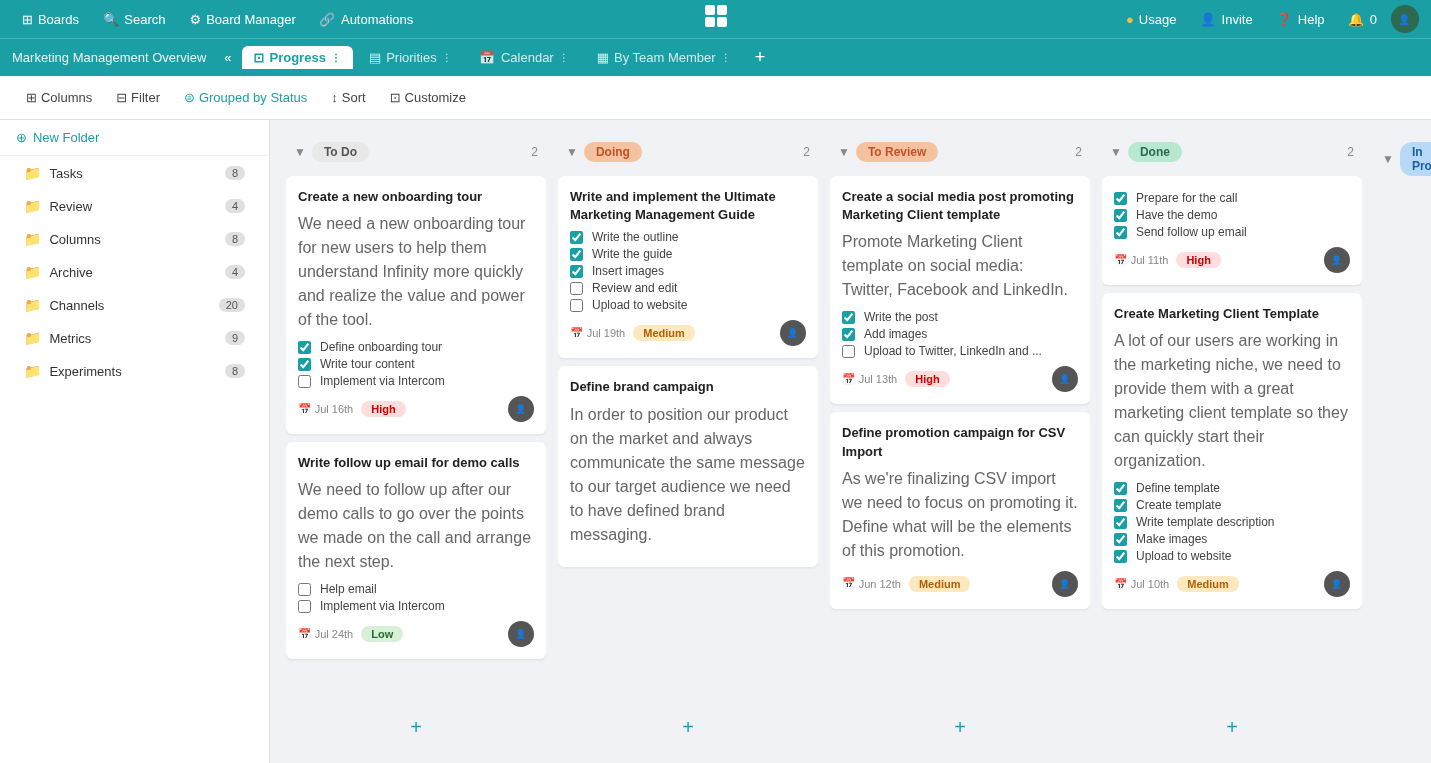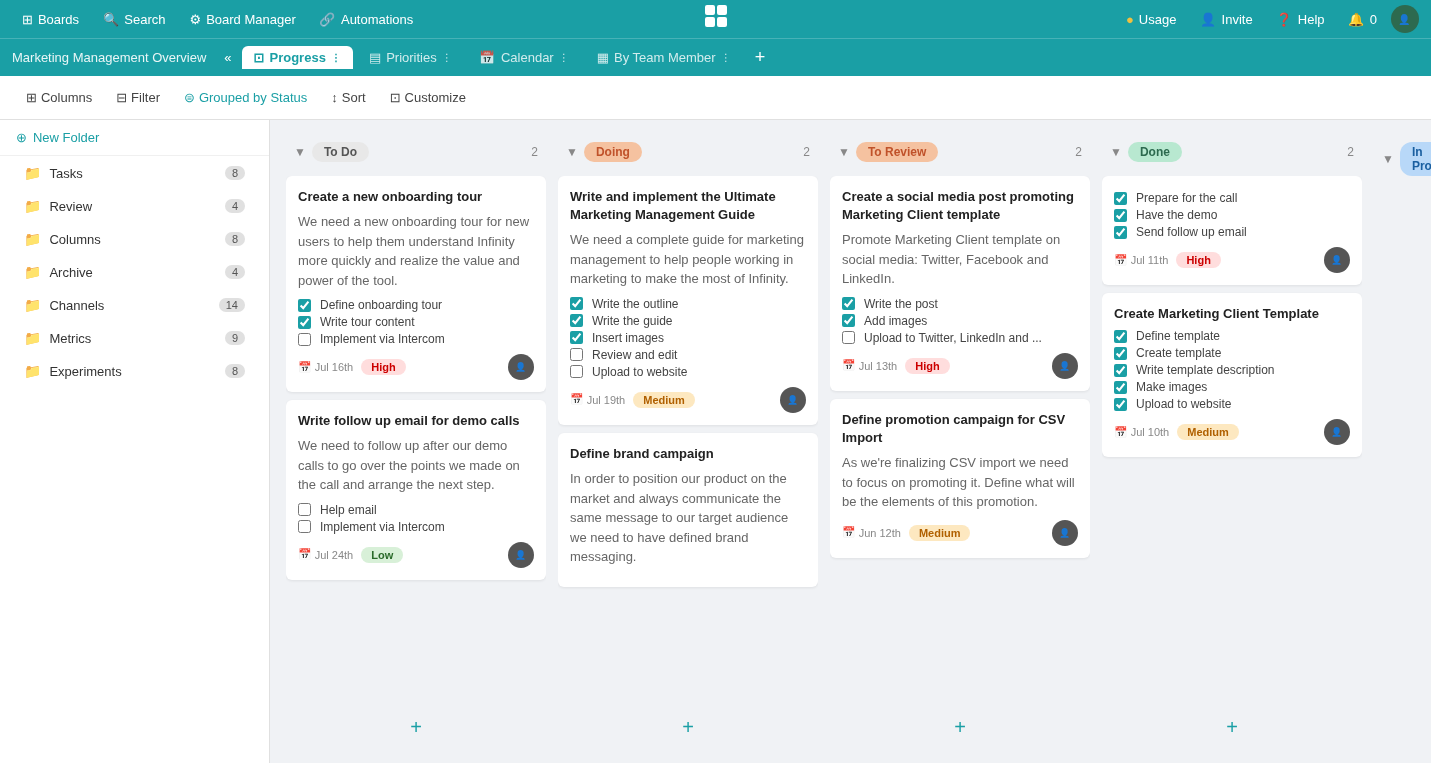--- a/index.html
+++ b/index.html
@@ -182,21 +182,21 @@
     .cards-list { overflow-y: auto; flex: 1; display: flex; flex-direction: column; gap: 8px; }
 
     
     .card {
       background: white;
       border-radius: 6px;
       padding: 12px;
       box-shadow: 0 1px 3px rgba(0,0,0,0.08);
     }
     .card-title { font-weight: 600; font-size: 13px; color: #222; margin-bottom: 6px; line-height: 1.4; }
-    .card-desc { font-size: 13px; color: #666; line-height: 1.5; margin-bottom: 8px; }
+    .card-desc { font-size: 16px; color: #666; line-height: 1.5; margin-bottom: 8px; }
     .checklist-item {
       display: flex; align-items: center; gap: 9px;
       font-size: 12px; color: #444; margin: 3px 0;
     }
     .checklist-item input[type=checkbox] { width: 13px; height: 13px; accent-color: #1a9fa5; flex-shrink: 0; }
     .card-meta {
       display: flex; align-items: center; justify-content: space-between;
       margin-top: 8px;
     }
     .card-date { font-size: 11px; color: #888; display: flex; align-items: center; gap: 3px; }
@@ -351,21 +351,21 @@
         <span class="folder-icon">📁</span>
         <span>Archive</span>
       </div>
       <span class="sidebar-badge">4</span>
     </div>
     <div class="sidebar-item">
       <div class="sidebar-item-left">
         <span class="folder-icon">📁</span>
         <span>Channels</span>
       </div>
-      <span class="sidebar-badge">14</span>
+      <span class="sidebar-badge">20</span>
     </div>
     <div class="sidebar-item">
       <div class="sidebar-item-left">
         <span class="folder-icon">📁</span>
         <span>Metrics</span>
       </div>
       <span class="sidebar-badge">9</span>
     </div>
     <div class="sidebar-item">
       <div class="sidebar-item-left">
@@ -442,21 +442,20 @@
     <div class="column">
       <div class="column-header">
         <span class="col-arrow">▼</span>
         <span class="status-badge status-doing">Doing</span>
         <span class="col-count">2</span>
       </div>
       <div class="cards-list">
 
         <div class="card">
           <div class="card-title">Write and implement the Ultimate Marketing Management Guide</div>
-          <div class="card-desc">We need a complete guide for marketing management to help people working in marketing to make the most of Infinity.</div>
           <div class="checklist-item">
             <input type="checkbox" checked="" style="">
             <span>Write the outline</span>
           </div>
           <div class="checklist-item">
             <input type="checkbox" checked="" style="">
             <span>Write the guide</span>
           </div>
           <div class="checklist-item">
             <input type="checkbox" checked="" style="">
@@ -571,20 +570,21 @@
                 <span>Jul 11th</span>
               </span>
               <span class="priority-badge p-high">High</span>
             </div>
             <div class="avatar-sm">👤</div>
           </div>
         </div>
 
         <div class="card">
           <div class="card-title">Create Marketing Client Template</div>
+          <div class="card-desc">A lot of our users are working in the marketing niche, we need to provide them with a great marketing client template so they can quickly start their organization.</div>
           <div class="checklist-item">
             <input type="checkbox" checked="" style="">
             <span>Define template</span>
           </div>
           <div class="checklist-item">
             <input type="checkbox" checked="" style="">
             <span>Create template</span>
           </div>
           <div class="checklist-item">
             <input type="checkbox" checked="" style="">

